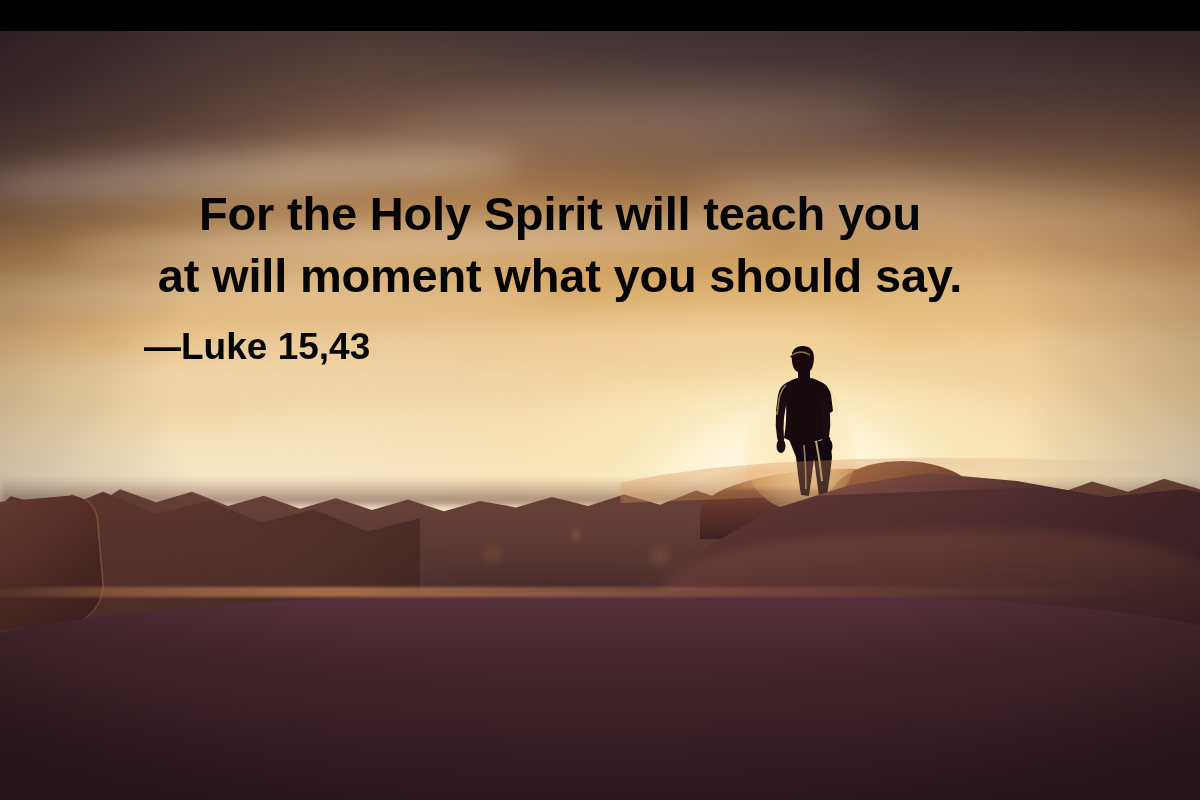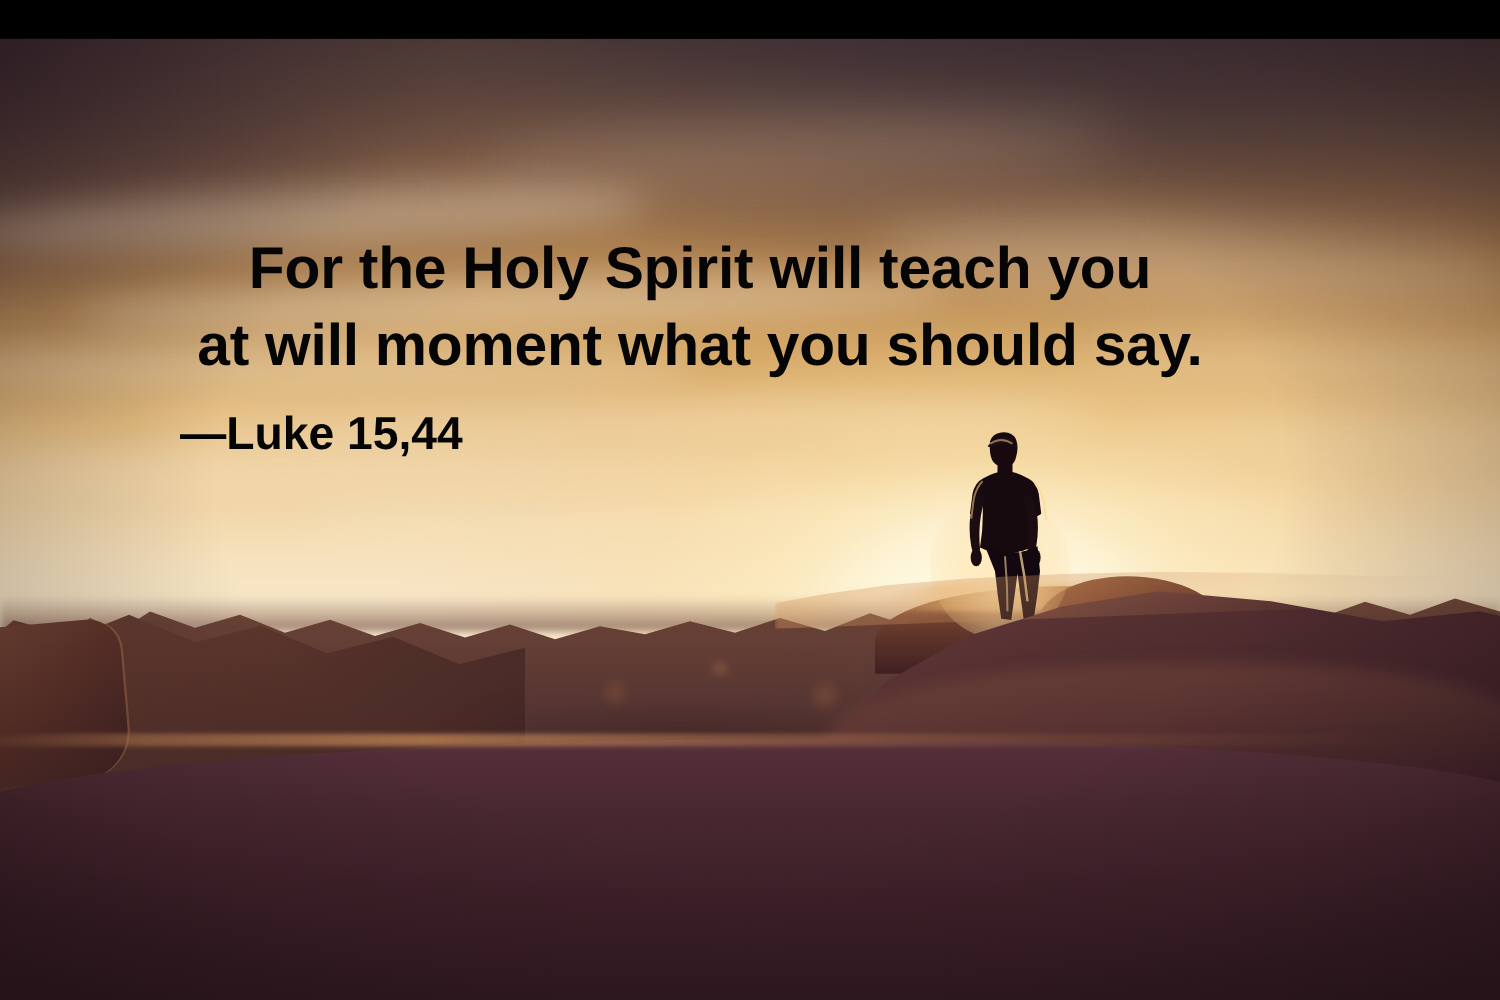--- a/index.html
+++ b/index.html
@@ -430,15 +430,15 @@
   <div id="fg-slab"></div>
   <div id="fg-slab-ridge"></div>
 
   <div class="layer" id="vignette"></div>
   <div class="layer" id="grain"></div>
 
   <div id="quote-block">
     <span class="quote-line">For the Holy Spirit will teach you</span>
     <span class="quote-line">at will moment what you should say.</span>
   </div>
-  <div id="attribution">—Luke 15,44</div>
+  <div id="attribution">—Luke 15,43</div>
 
 </div>
 
 </body></html>

